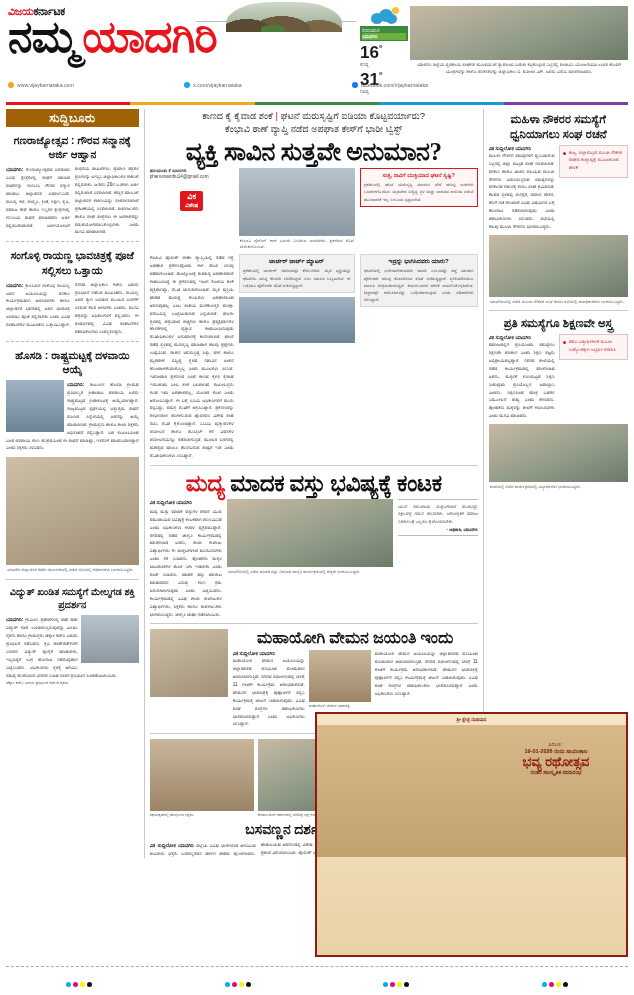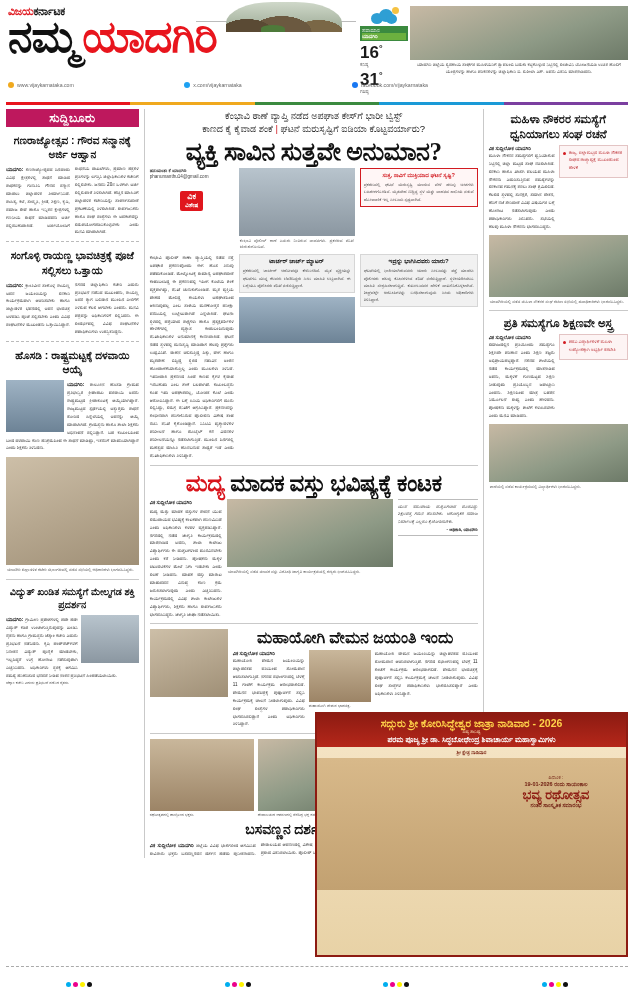--- a/index.html
+++ b/index.html
@@ -72,21 +72,21 @@
   .rainbow-rule { height:3px; display:flex; margin:2px 6px 0 6px; }
   .rainbow-rule i{ flex:1; }
 
   
   .grid { display:flex; padding:4px 6px 0 6px; gap:5px; }
   .col-l { width:140px; }
   .col-m { width:330px; }
   .col-r { width:147px; }
   .vrule { width:1px; background:#c9c9c9; }
   .hd-blue-band {
-    background:#be185d; color:#fff; text-align:center; font-weight:bold;
+    background:#a16207; color:#fff; text-align:center; font-weight:bold;
     font-size:12px; padding:2px 0; letter-spacing:.3px;
   }
   .sub-hd {
     text-align:center; font-weight:bold; font-size:10.5px; color:#111;
     line-height:1.35; margin:6px 2px 4px;
   }
   .body-text {
     font-size:4.6px; line-height:1.72; color:#2a2a2a; text-align:justify;
     column-gap:5px;
   }
@@ -302,26 +302,26 @@
         <span>ಗ್ರಾಮೀಣ ಪ್ರದೇಶಗಳಲ್ಲಿ ಪದೇ ಪದೇ ವಿದ್ಯುತ್ ಕಡಿತ ಉಂಟಾಗುತ್ತಿರುವುದನ್ನು ಖಂಡಿಸಿ ರೈತರು ಹಾಗೂ ಗ್ರಾಮಸ್ಥರು ಜೆಸ್ಕಾಂ ಕಚೇರಿ ಎದುರು ಪ್ರತಿಭಟನೆ ನಡೆಸಿದರು. ಕೃಷಿ ಪಂಪ್‌ಸೆಟ್‌ಗಳಿಗೆ ನಿರಂತರ ವಿದ್ಯುತ್ ಪೂರೈಕೆ ಮಾಡಬೇಕು, ಇಲ್ಲದಿದ್ದರೆ ಉಗ್ರ ಹೋರಾಟ ನಡೆಸುವುದಾಗಿ ಎಚ್ಚರಿಸಿದರು. ಅಧಿಕಾರಿಗಳು ಸ್ಥಳಕ್ಕೆ ಆಗಮಿಸಿ ಸಮಸ್ಯೆ ಪರಿಹರಿಸುವ ಭರವಸೆ ನೀಡಿದ ನಂತರ ಪ್ರತಿಭಟನೆ ಹಿಂಪಡೆಯಲಾಯಿತು.</span>
       </div>
       <div style="clear:both"></div>
       <div class="mini-photo-cap">ಜೆಸ್ಕಾಂ ಕಚೇರಿ ಎದುರು ಪ್ರತಿಭಟನೆ ನಡೆಸಿದ ರೈತರು.</div>
     </div>
 
     <div class="vrule"></div>
 
     <div class="col-m">
 
-      <div class="mh-kicker">ಕೆಂಭಾವಿ ಠಾಣೆ ವ್ಯಾಪ್ತಿ ನಡೆದ ಅಪಘಾತ ಕೇಸ್‌ಗೆ ಭಾರೀ ಟ್ವಿಸ್ಟ್</div>
       <div class="mh-kicker">
         <span>ಕಾಣದ ಕೈ ಕೈವಾಡ ಶಂಕೆ</span>
         <span style="color:#d21b21">|</span>
         <span>ಘಟನೆ ಮರುಸೃಷ್ಟಿಗೆ ಐಡಿಯಾ ಕೊಟ್ಟವರ್ಯಾರು?</span>
       </div>
+      <div class="mh-kicker">ಕೆಂಭಾವಿ ಠಾಣೆ ವ್ಯಾಪ್ತಿ ನಡೆದ ಅಪಘಾತ ಕೇಸ್‌ಗೆ ಭಾರೀ ಟ್ವಿಸ್ಟ್</div>
       <div class="mh-big">ವ್ಯಕ್ತಿ ಸಾವಿನ ಸುತ್ತವೇ ಅನುಮಾನ?</div>
 
       <div style="display:flex;gap:5px;align-items:flex-start">
         <div style="width:84px">
           <div class="byline">
             <span>ಹನುಮಂತು ಕೆ ಯಾದಗಿರಿ</span><br>
             <span class="mail">phanumanthu14@gmail.com</span>
           </div>
           <div style="margin-top:10px;text-align:center">
             <span class="exclusive-badge">
@@ -475,25 +475,20 @@
       </div>
 
       <div class="photo people" style="height:58px;margin-top:4px"></div>
       <div class="cap">ಶಾಲೆಯಲ್ಲಿ ನಡೆದ ಕಾರ್ಯಕ್ರಮದಲ್ಲಿ ವಿದ್ಯಾರ್ಥಿಗಳು ಭಾಗವಹಿಸಿದ್ದರು.</div>
     </div>
   </div>
 
   <div style="position:absolute;left:315px;right:6px;bottom:38px">
     <div class="ad-wrap">
 
-      <div class="ad-top">
-        <div class="ad-t1">ಸದ್ಗುರು ಶ್ರೀ ಕೋರಿಸಿದ್ಧೇಶ್ವರ ಜಾತ್ರಾ ನಾಡಿವಾರ - 2026</div>
-        <div class="ad-t2">ದಿವ್ಯ ಸಾನಿಧ್ಯ</div>
-        <div class="ad-t3">ಪರಮ ಪೂಜ್ಯ ಶ್ರೀ ಡಾ. ಸಿದ್ಧಬೋಧೇಂದ್ರ ಶಿವಾಚಾರ್ಯ ಮಹಾಸ್ವಾಮಿಗಳು</div>
-      </div>
 
       <div class="ad-sub">ಶ್ರೀ ಕ್ಷೇತ್ರ ನಾಡಿವಾರ</div>
 
       <div class="ad-mid">
         <div class="ad-circle">
           <div class="d1">ದಿನಾಂಕ :</div>
           <div class="d2">19-01-2026 ರಂದು ಸಾಯಂಕಾಲ</div>
           <div class="d3">ಭವ್ಯ ರಥೋತ್ಸವ</div>
           <div class="d4">ನಂತರ ಸಾಂಸ್ಕೃತಿಕ ಸಮಾರಂಭ</div>
         </div>

